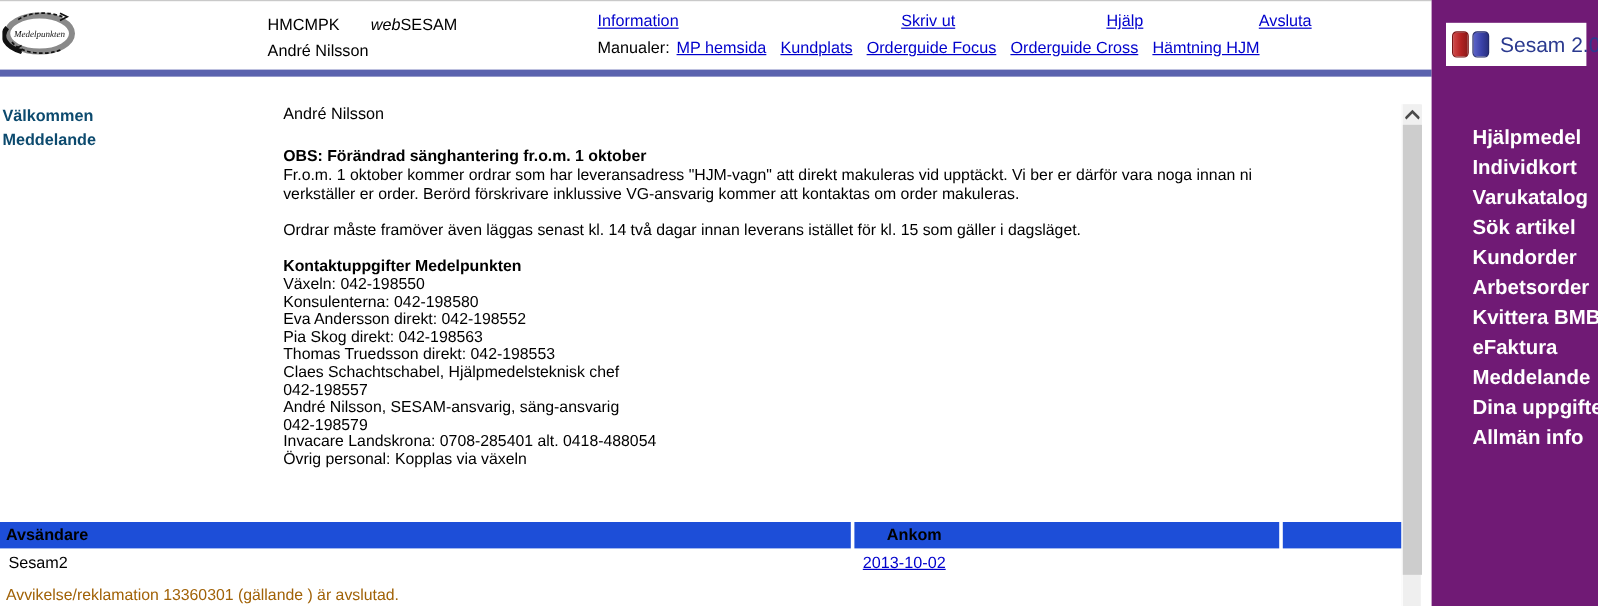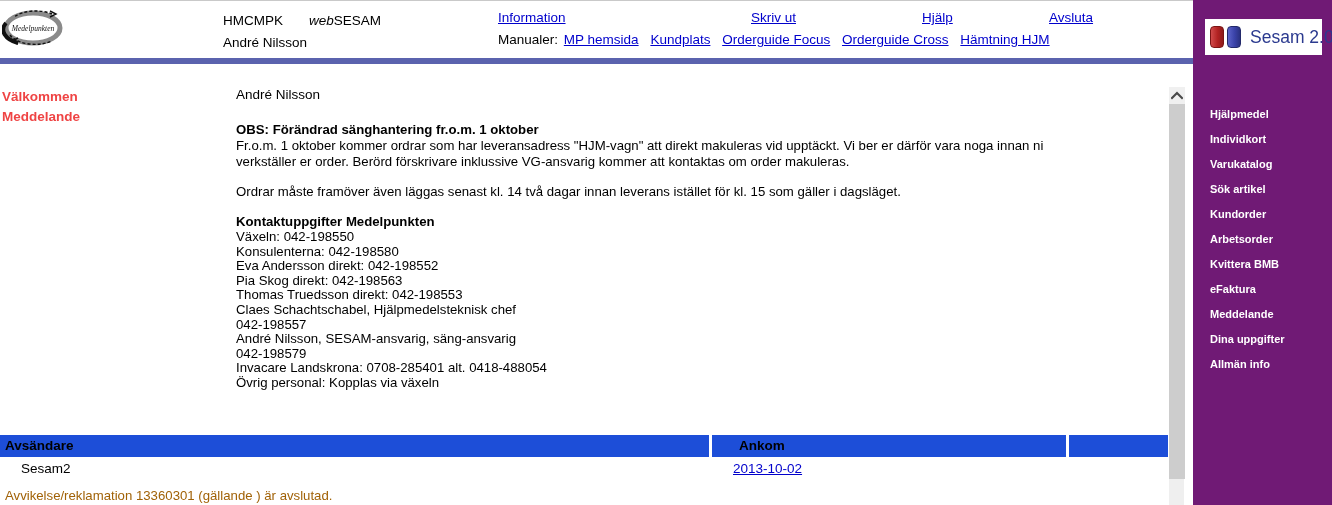--- a/index.html
+++ b/index.html
@@ -98,21 +98,21 @@
   }
 
   #left-nav {
     position: absolute;
     left: 0; top: 23px;
     width: 225px;
   }
   .left-nav-item {
     font-size: 13.5px;
     font-weight: bold;
-    color: #ef4444;
+    color: #0c4a6e;
     line-height: 20px;
     padding-left: 2px;
     cursor: pointer;
     white-space: nowrap;
   }
 
   
   #msg-pane {
     position: absolute;
     left: 225px; top: 23px;
@@ -202,21 +202,21 @@
   .tbl-row {
     position: relative;
     height: 24px;
   }
   .td {
     position: absolute;
     top: 0; height: 24px;
     font-size: 13.5px;
     color: #000;
     line-height: 24px;
-    padding-left: 21px;
+    padding-left: 7px;
     white-space: nowrap;
   }
   #td-sender { left: 0;    width: 709px; }
   #td-date   { left: 712px; width: 354px; }
   .tbl-link {
     color: #0000cc;
     text-decoration: underline;
     cursor: pointer;
   }
   #tbl-note {
@@ -255,26 +255,26 @@
     letter-spacing: 0px;
     white-space: nowrap;
   }
 
   #side-menu {
     position: absolute;
     left: 0; top: 102px;
     width: 139px;
   }
   .side-item {
-    font-size: 11px;
+    font-size: 17px;
     font-weight: bold;
     color: #ffffff;
     line-height: 25px;
     height: 25px;
-    padding-left: 17px;
+    padding-left: 34px;
     cursor: pointer;
     white-space: nowrap;
   }
 </style>
 </head>
 <body>
 
 <div id="page">
 
   <div id="app">

